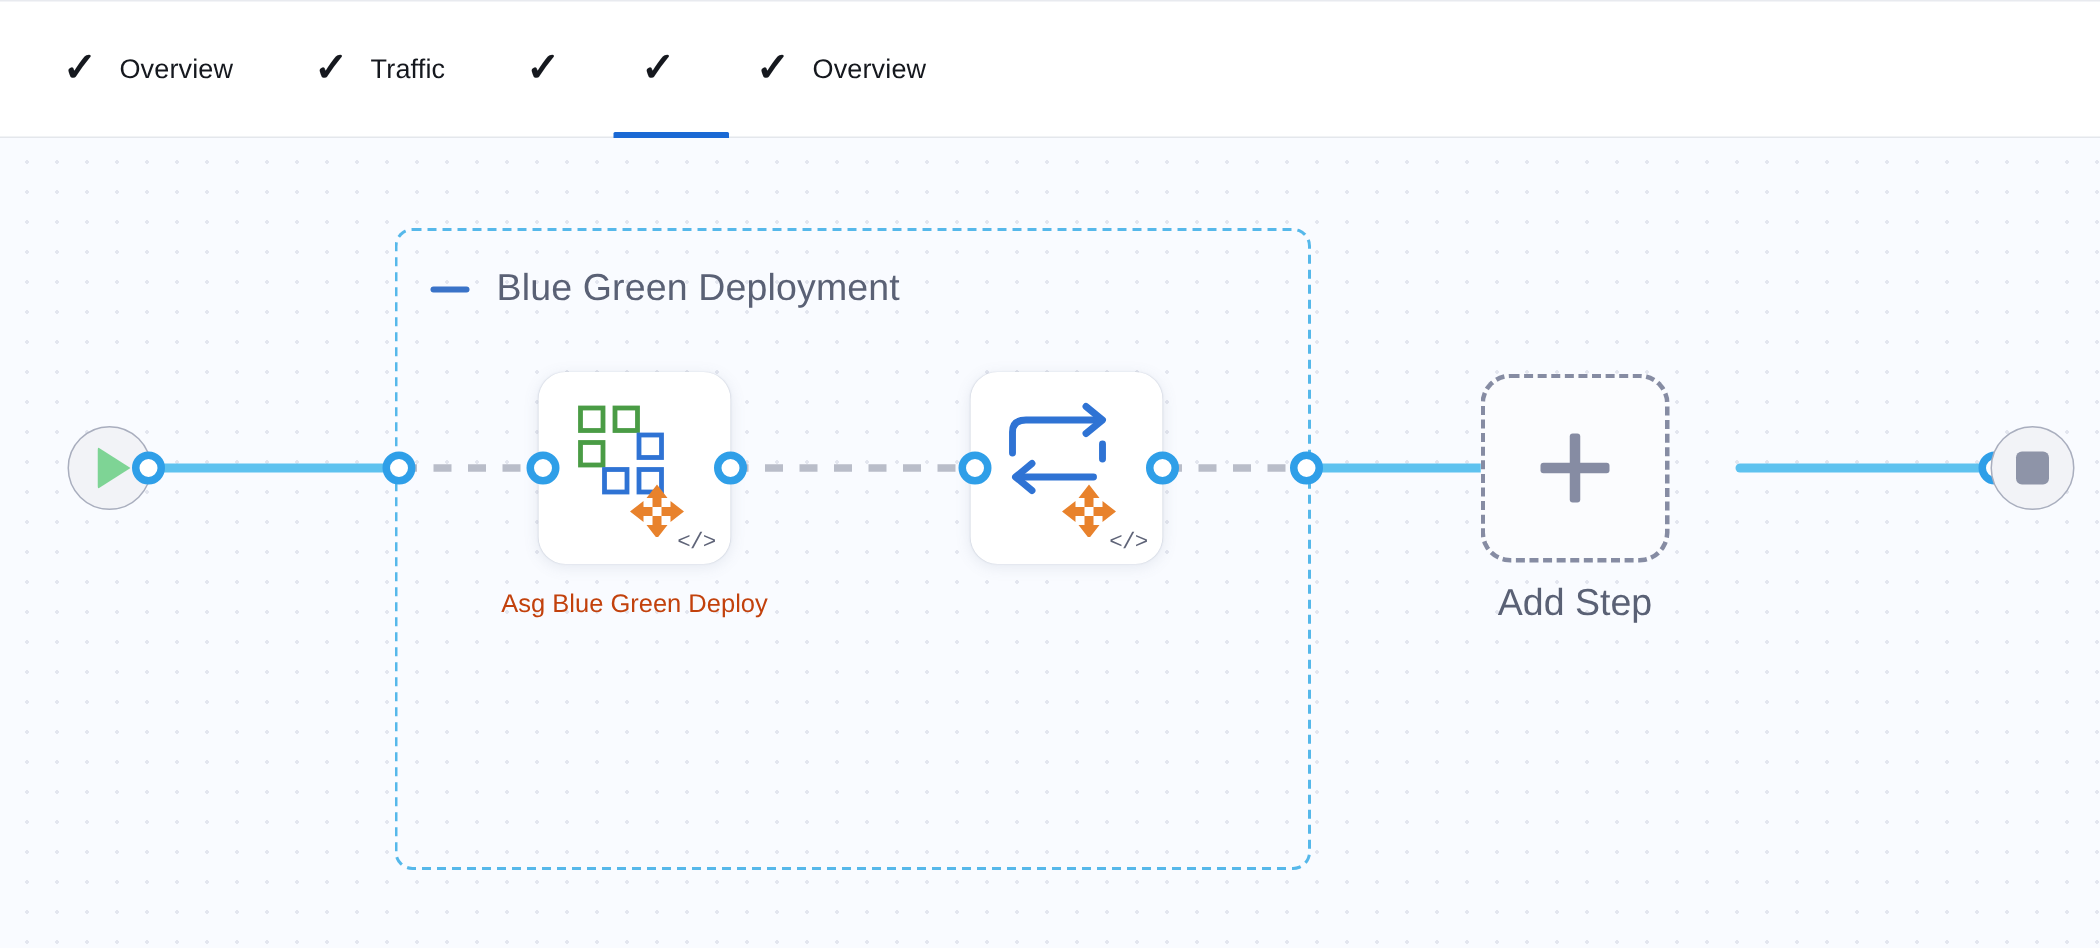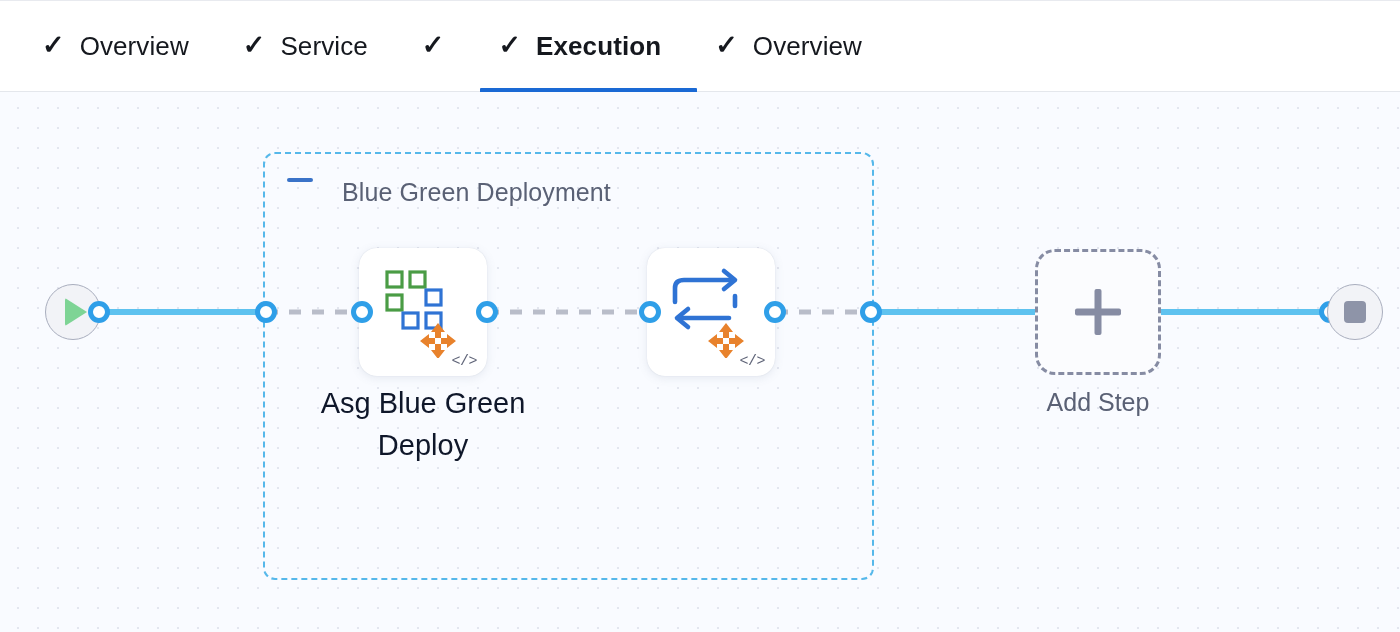--- a/index.html
+++ b/index.html
@@ -49,21 +49,21 @@
   .tab-check {
     font-size: 27px;
     line-height: 1;
     color: #15181e;
     font-weight: 700;
     display: block;
     margin-top: -3px;
   }
 
   .tab-label {
-    font-size: 26px;
+    font-size: 18px;
     color: #15181e;
     letter-spacing: 0.1px;
     font-weight: 400;
   }
 
   .tab.is-active .tab-label { font-weight: 700; }
 
   .tab-underline {
     position: absolute;
     left: 0;
@@ -98,21 +98,22 @@
     height: 428px;
     border: 2px dashed #56b8ea;
     border-radius: 12px;
   }
 
   .group-header {
     position: absolute;
     left: 22px;
     top: 24px;
     display: flex;
-    gap: 29px;
+    align-items: center;
+    gap: 18px;
     cursor: pointer;
   }
 
   .group-collapse-icon {
     width: 26px;
     height: 4px;
     border-radius: 2px;
     background: #3a73c8;
     display: block;
   }
@@ -162,23 +163,23 @@
     height: 92px;
   }
 
   .node-label {
     position: absolute;
     top: 134px;
     left: 50%;
     transform: translateX(-50%);
     width: 230px;
     text-align: center;
-    font-size: 29px;
+    font-size: 17px;
     line-height: 42px;
-    color: #0f172a;
+    color: #c2410c;
   }
 
   
   .terminal {
     position: absolute;
     width: 56px;
     height: 56px;
     border-radius: 50%;
     background: #f2f3f7;
     border: 1.6px solid #a9aebe;
@@ -260,32 +261,31 @@
   <div class="tabbar">
 
     <div class="tab">
       <span class="tab-check">✓</span>
       <span class="tab-label">Overview</span>
 
     </div>
 
     <div class="tab">
       <span class="tab-check">✓</span>
-      <span class="tab-label">Service</span>
+      <span class="tab-label">Traffic</span>
 
     </div>
 
     <div class="tab">
       <span class="tab-check">✓</span>
 
     </div>
 
     <div class="tab is-active">
       <span class="tab-check">✓</span>
-      <span class="tab-label">Execution</span>
       <span class="tab-underline"></span>
     </div>
 
     <div class="tab">
       <span class="tab-check">✓</span>
       <span class="tab-label">Overview</span>
 
     </div>
 
   </div>
@@ -362,21 +362,21 @@
           <path d="M14 38 L7 29 L11 29 L11 23 L17 23 L17 29 L21 29 Z"></path>
           <path d="M-4 20 L5 13 L5 17 L11 17 L11 23 L5 23 L5 27 Z"></path>
           <path d="M32 20 L23 27 L23 23 L17 23 L17 17 L23 17 L23 13 Z"></path>
         </g>
       </svg>
       <span class="node-code-badge">&lt;/&gt;</span>
     </div>
     <div class="port" style="left:639px; top:209px;"></div>
     <div class="port" style="left:764px; top:209px;"></div>
 
-    <div class="add-step" style="left:1035px; top:157px;">
+    <div class="add-step" style="left:987px; top:157px;">
       <span class="add-plus"></span>
       <span class="add-step-label">Add Step</span>
     </div>
 
     <div class="port" style="left:1319px; top:209px;"></div>
     <div class="terminal" style="left:1327px; top:192px;">
       <span class="stop-sq"></span>
     </div>
 
   </div>

